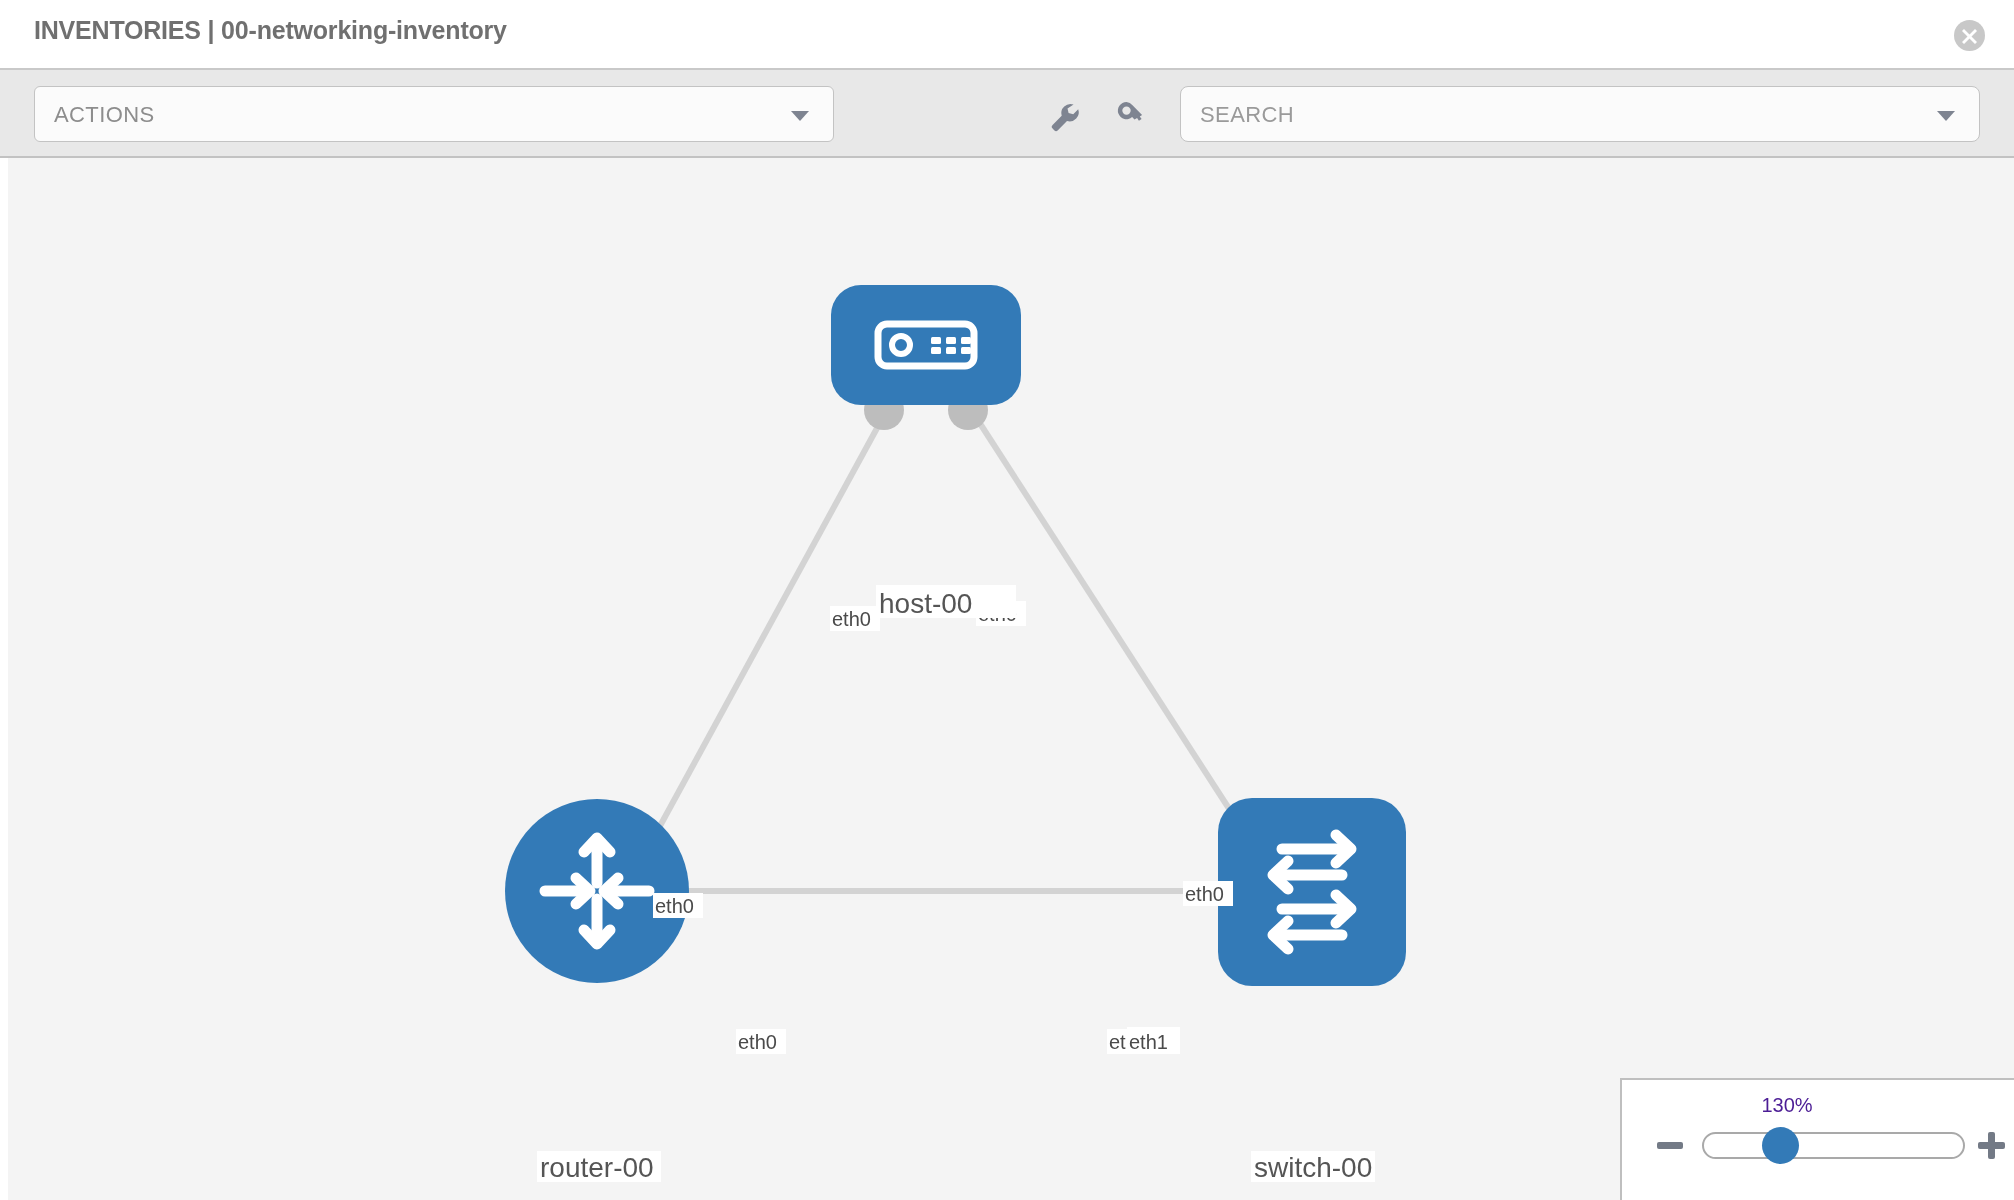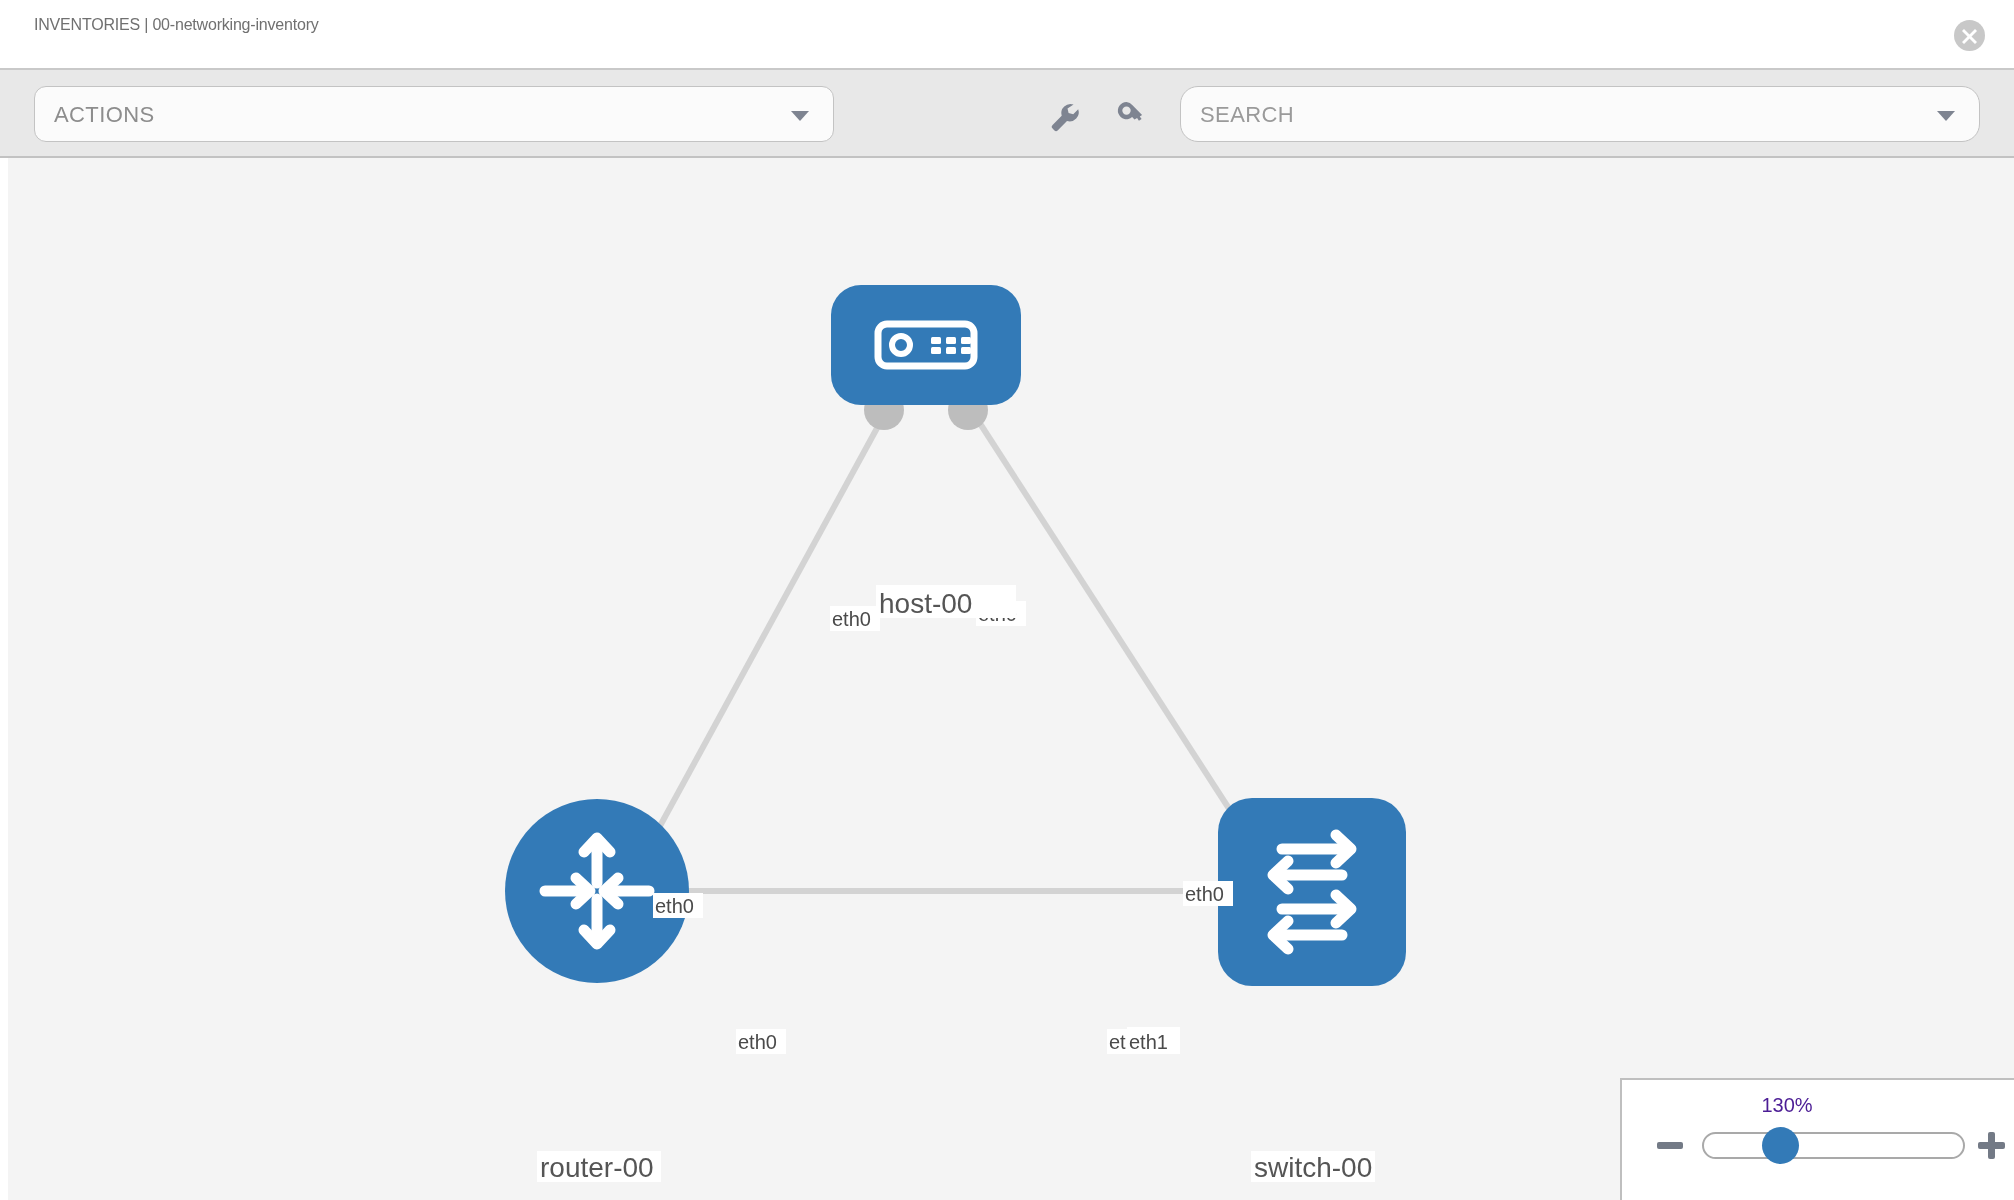--- a/index.html
+++ b/index.html
@@ -22,22 +22,22 @@
   
   .header {
     position: absolute;
     left: 0; top: 0;
     width: 2014px; height: 68px;
     background: #ffffff;
   }
   .header-title {
     position: absolute;
     left: 34px; top: 16px;
-    font-size: 16px;
-    font-weight: normal;
+    font-size: 25px;
+    font-weight: bold;
     color: #707070;
     letter-spacing: -0.2px;
     white-space: nowrap;
   }
   .close-btn {
     position: absolute;
     right: 29px; top: 20px;
     width: 31px; height: 31px;
     border-radius: 50%;
     background: #c8c8c8;
@@ -53,21 +53,21 @@
     background: #e8e8e8;
     border-top: 2px solid #c9c9c9;
     border-bottom: 2px solid #c2c2c2;
   }
   .actions-select {
     position: absolute;
     left: 34px; top: 16px;
     width: 800px; height: 56px;
     background: #fbfbfb;
     border: 1px solid #c3c3c3;
-    border-radius: 12px;
+    border-radius: 6px;
     cursor: pointer;
   }
   .actions-label {
     position: absolute;
     left: 19px; top: 15px;
     font-size: 22px;
     color: #8d8d8d;
     letter-spacing: 0.4px;
   }
   .caret {
@@ -86,21 +86,21 @@
   }
   .tool-icon.wrench { left: 1044px; }
   .tool-icon.key    { left: 1111px; }
 
   .search-field {
     position: absolute;
     left: 1180px; top: 16px;
     width: 800px; height: 56px;
     background: #fbfbfb;
     border: 1px solid #c3c3c3;
-    border-radius: 18px;
+    border-radius: 8px;
     cursor: text;
   }
   .search-label {
     position: absolute;
     left: 19px; top: 15px;
     font-size: 22px;
     color: #9a9a9a;
     letter-spacing: 0.4px;
   }
 

